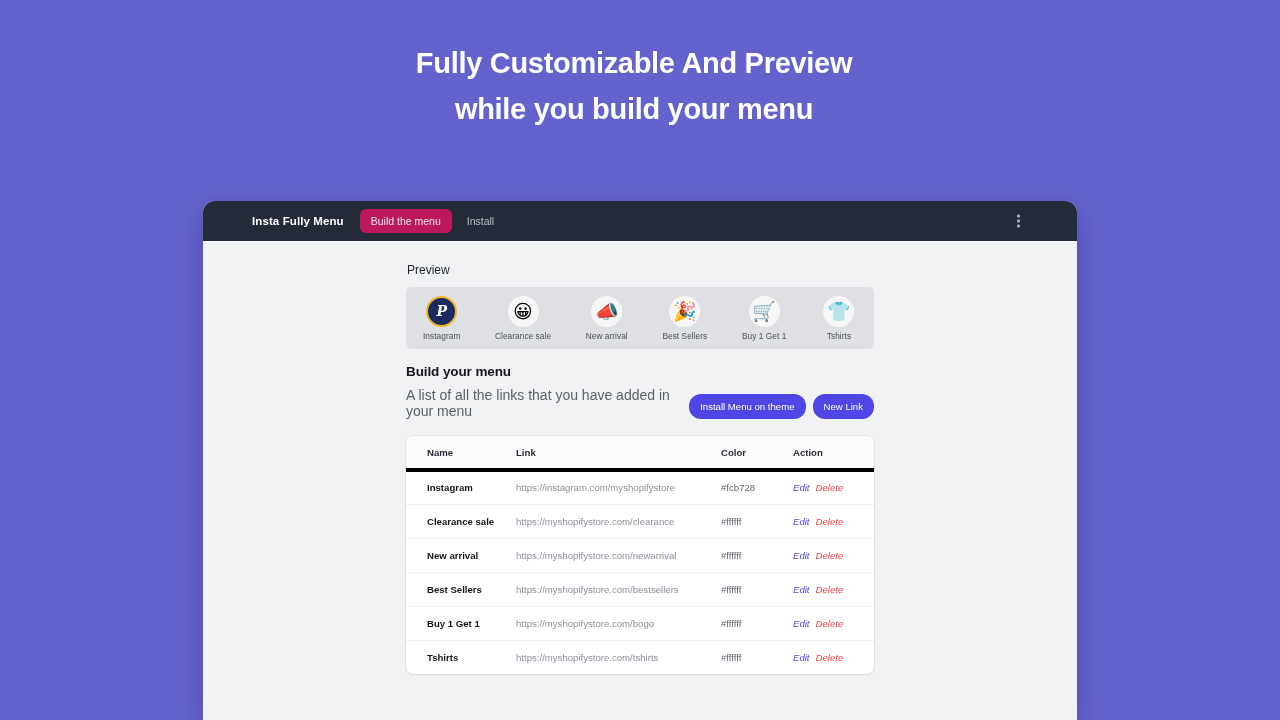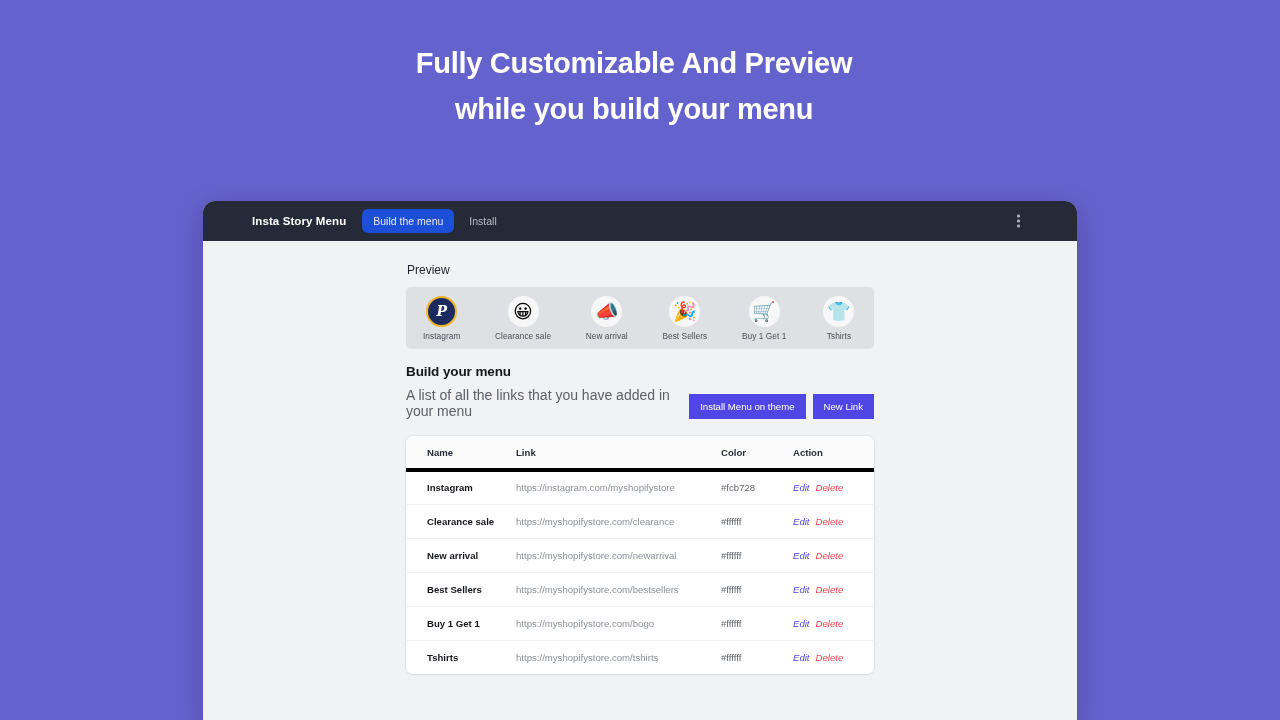--- a/index.html
+++ b/index.html
@@ -68,21 +68,21 @@
   }
   .tab {
     font-size: 10.5px;
     color: #b9bec9;
     padding: 6px 11px;
     border-radius: 6px;
     white-space: nowrap;
     cursor: pointer;
   }
   .tab.active {
-    background: #1d4ed8;
+    background: #be185d;
     color: #e7eaf0;
   }
   .kebab {
     position: absolute;
     right: 54px;
     top: 50%;
     transform: translateY(-50%);
     display: flex;
     flex-direction: column;
     gap: 2.5px;
@@ -193,21 +193,21 @@
   .build-actions {
     display: flex;
     gap: 7px;
     margin-top: 2px;
   }
   .btn {
     background: #4f46e5;
     color: #ffffff;
     font-size: 9.6px;
     border: none;
-    border-radius: 0;
+    border-radius: 12px;
     padding: 7px 11px;
     cursor: pointer;
     white-space: nowrap;
     font-family: inherit;
   }
 
   
   .table-card {
     margin-top: 17px;
     background: #ffffff;
@@ -246,21 +246,21 @@
 <body>
 
 <div class="hero">
   <span class="line">Fully Customizable And Preview</span>
   <span class="line">while you build your menu</span>
 </div>
 
 <div class="app-window">
 
   <div class="topbar">
-    <div class="brand">Insta Story Menu</div>
+    <div class="brand">Insta Fully Menu</div>
     <div class="tabs">
       <div class="tab active">Build the menu</div>
       <div class="tab">Install</div>
     </div>
     <div class="kebab">
       <i></i>
       <i></i>
       <i></i>
     </div>
   </div>

